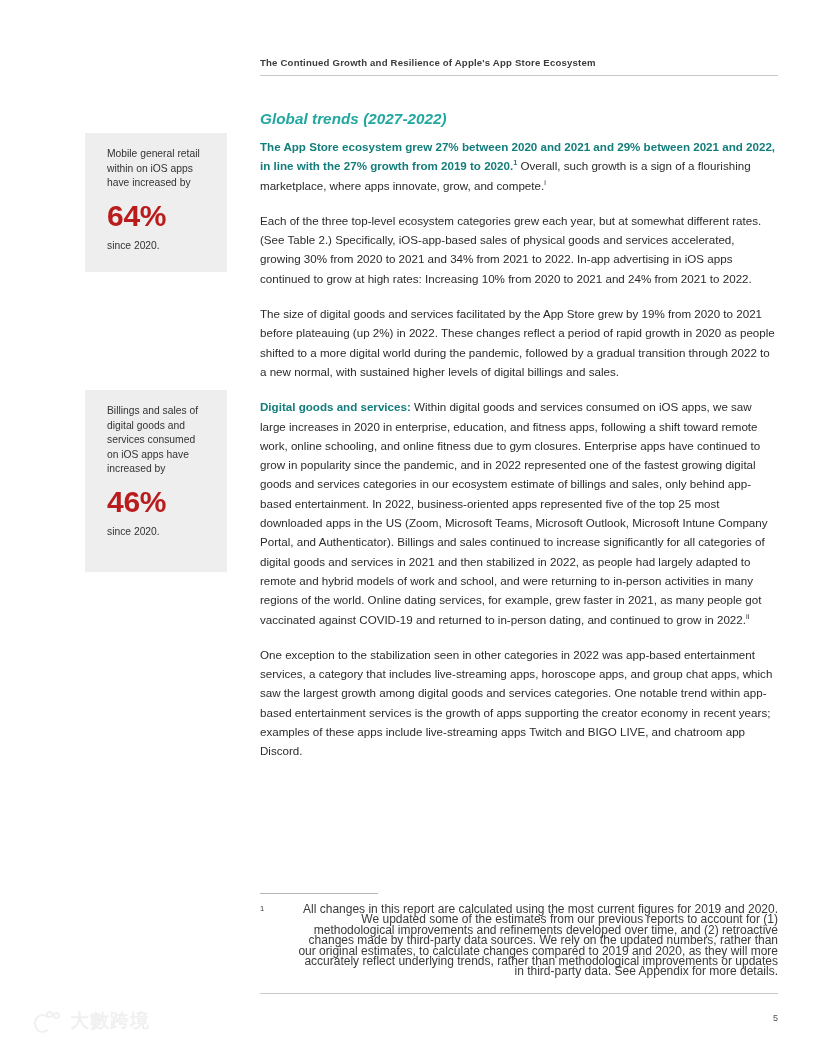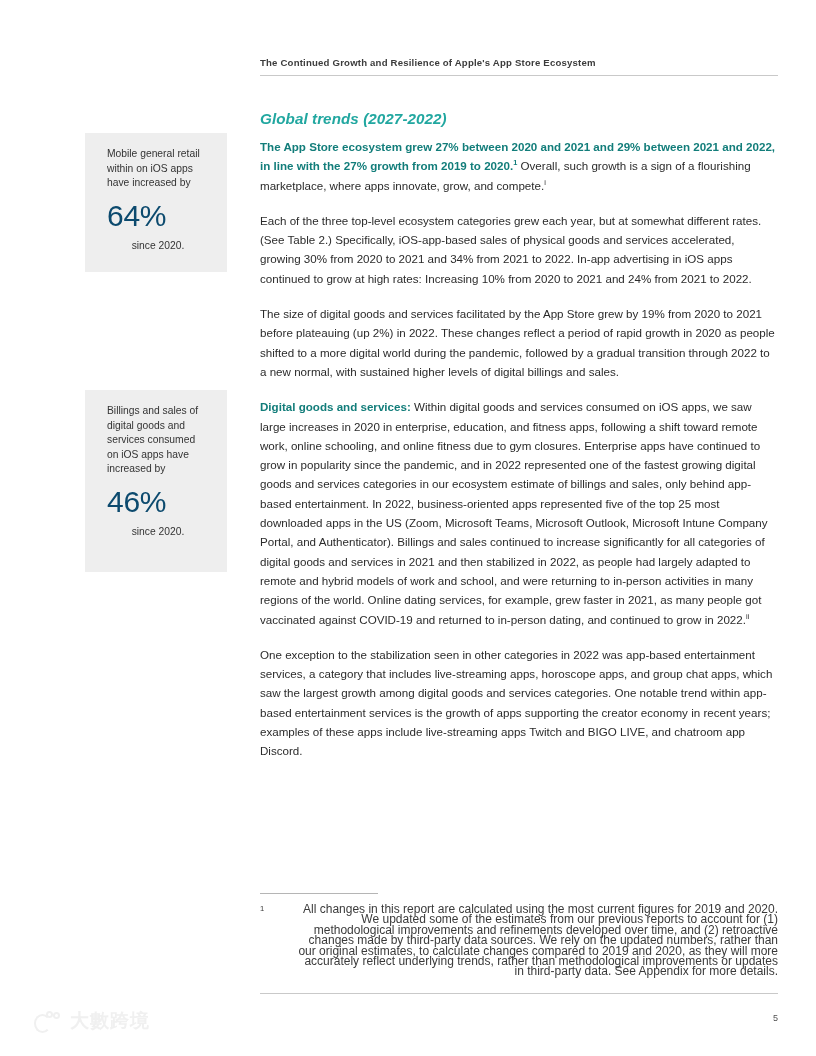--- a/index.html
+++ b/index.html
@@ -54,32 +54,31 @@
   #callout-1 { top: 133px; height: 139px; }
   #callout-2 { top: 390px; height: 182px; }
 
   .callout .co-lede {
     font-size: 10.3px;
     line-height: 14.6px;
     color: #333333;
   }
   .callout .co-stat {
     font-size: 30px;
-    font-weight: normal;
+    font-weight: bold;
     line-height: 34px;
-    color: #0c4a6e;
+    color: #b91c1c;
     margin-top: 8px;
     letter-spacing: -0.01em;
   }
   .callout .co-since {
     font-size: 10.3px;
     line-height: 14px;
     color: #333333;
     margin-top: 6px;
-    text-align: center;
   }
 
   
   .main-col {
     position: absolute;
     left: 236px;
     top: 110px;
     width: 518px;
   }
   h1.section-title {

